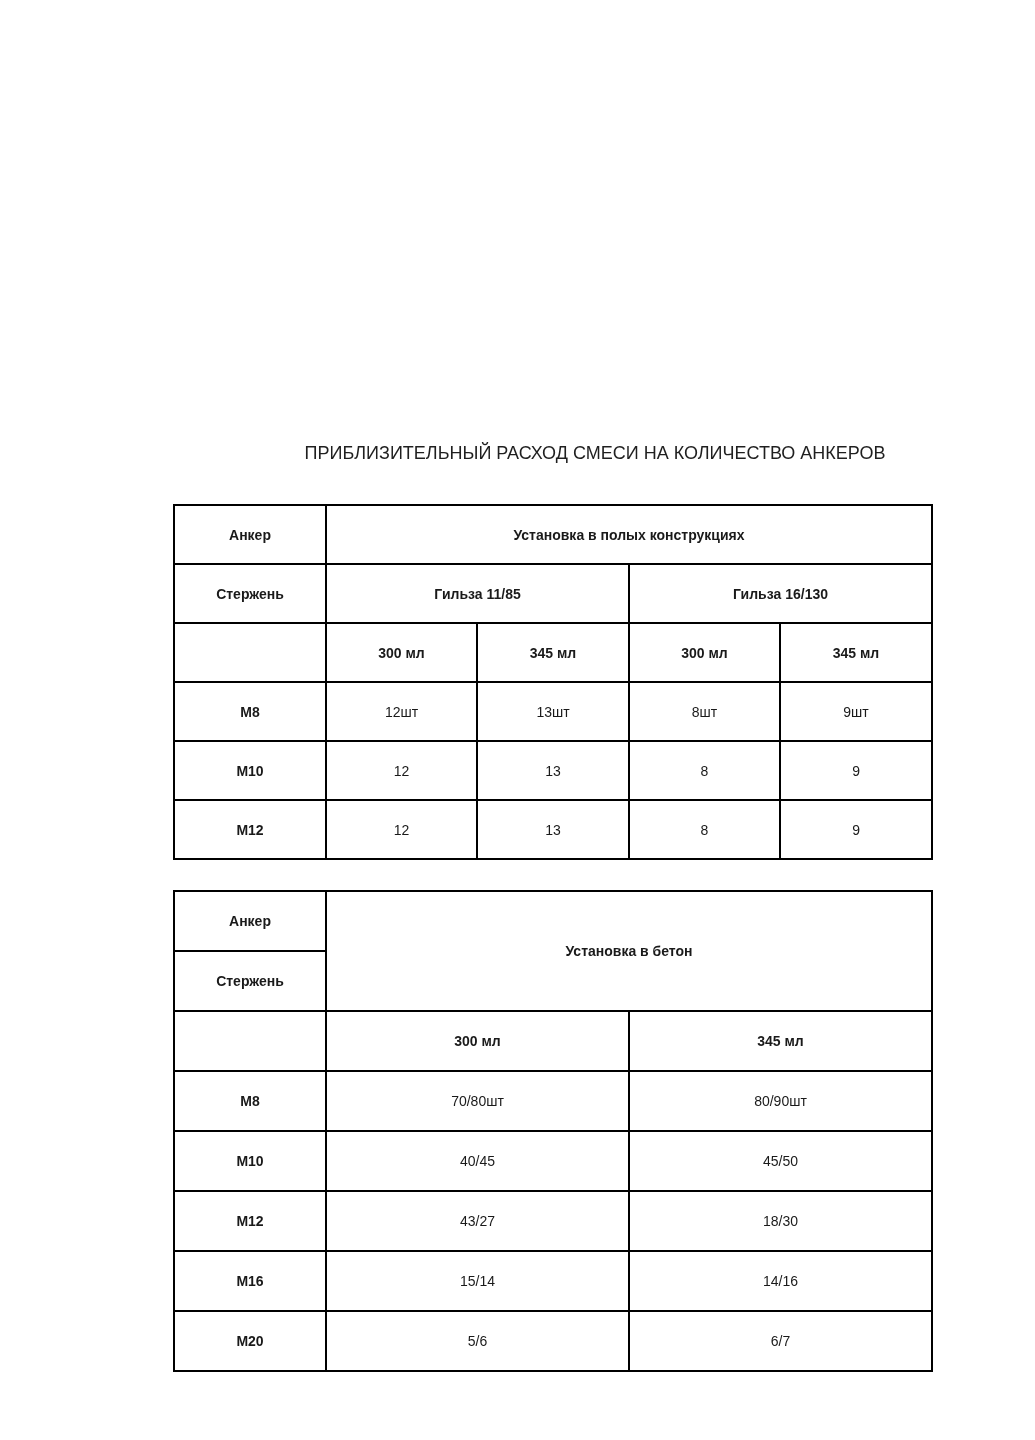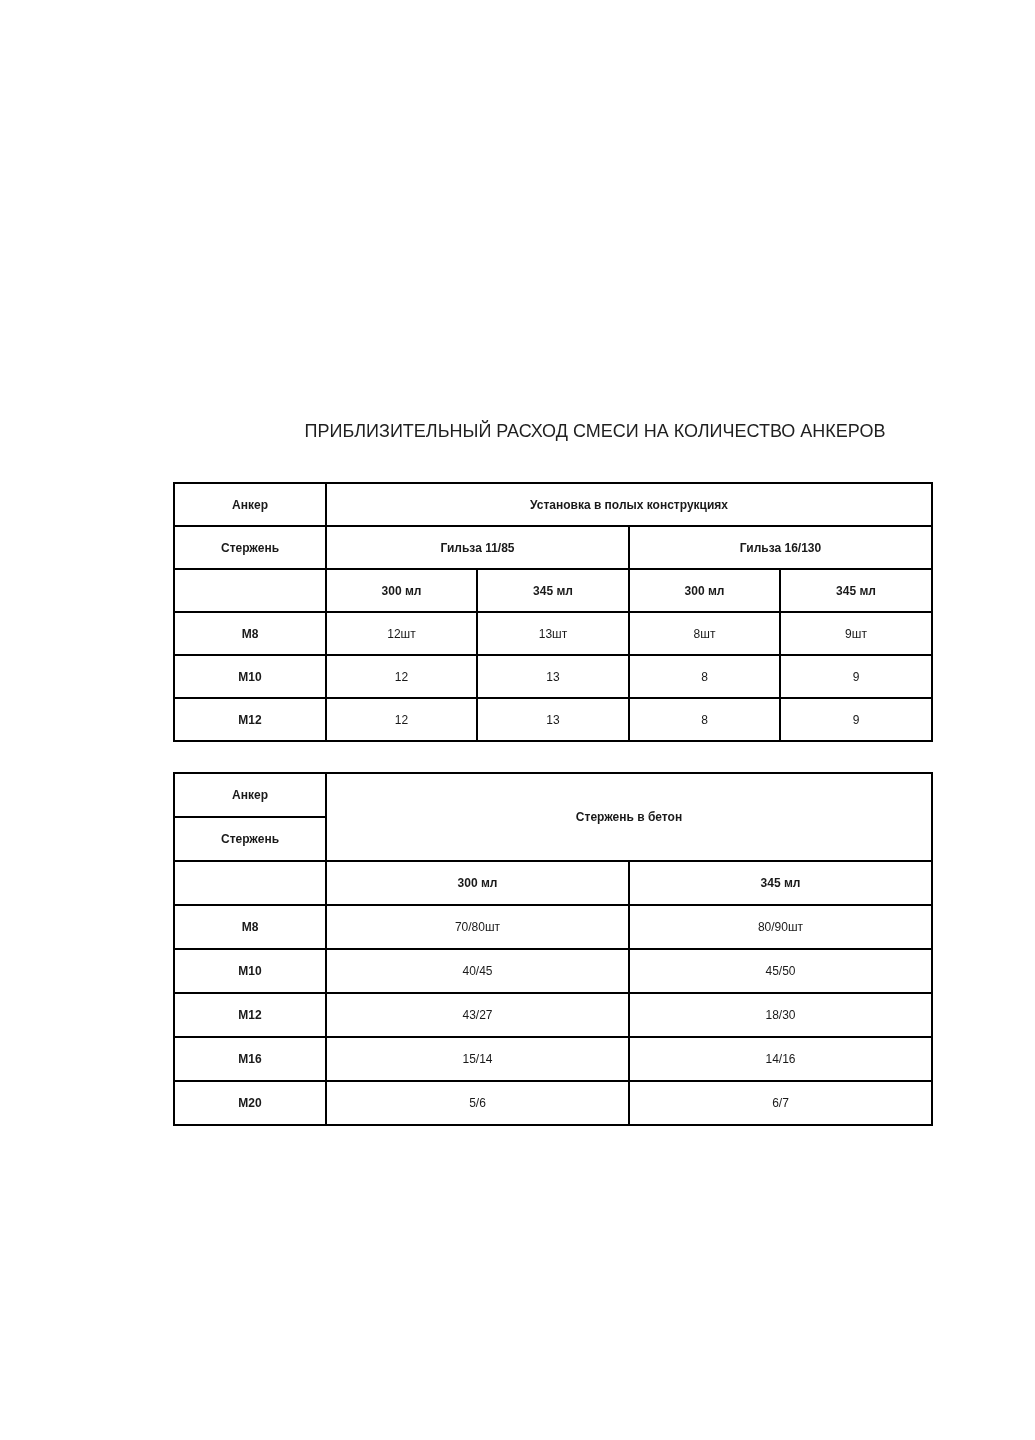--- a/index.html
+++ b/index.html
@@ -8,44 +8,44 @@
     width: 1035px;
     height: 1440px;
     background: #ffffff;
     font-family: "Liberation Sans", sans-serif;
     color: #1a1a1a;
     overflow: hidden;
   }
   .content {
     position: absolute;
     left: 173px;
-    top: 420px;
+    top: 442px;
     width: 844px;
   }
   .doc-title {
     text-align: center;
     font-size: 18px;
     line-height: 22px;
     white-space: nowrap;
     color: #1f1f1f;
     margin-bottom: 40px;
   }
   table.tbl {
     border-collapse: collapse;
     table-layout: fixed;
     width: 758px;
   }
   table.tbl2 { margin-top: 30px; }
   .tbl td {
     border: 2px solid #000000;
     height: 25px;
-    padding: 8px 4px;
+    padding: 16px 4px;
     text-align: center;
     vertical-align: middle;
-    font-size: 12px;
+    font-size: 14px;
     line-height: 1;
     color: #1a1a1a;
     overflow: hidden;
   }
   .tbl2 td { height: 26px; }
   .tbl td.b { font-weight: bold; }
 </style>
 </head>
 <body>
 
@@ -105,21 +105,21 @@
 
     <table class="tbl tbl2">
       <colgroup>
         <col style="width:152px">
           <col style="width:303px">
           <col style="width:303px">
       </colgroup>
       <tbody>
         <tr>
           <td class="b">Анкер</td>
-          <td class="b" colspan="2" rowspan="2">Стержень в бетон</td>
+          <td class="b" colspan="2" rowspan="2">Установка в бетон</td>
         </tr>
         <tr>
           <td class="b">Стержень</td>
         </tr>
         <tr>
           <td></td>
           <td class="b">300 мл</td>
           <td class="b">345 мл</td>
         </tr>
         <tr>

